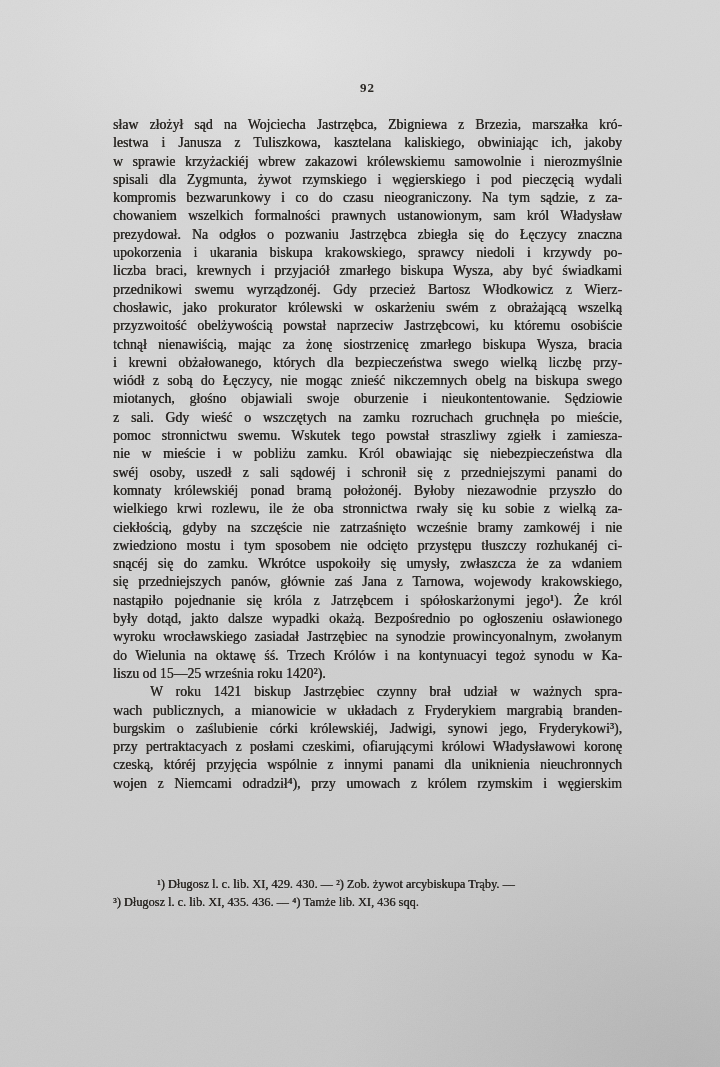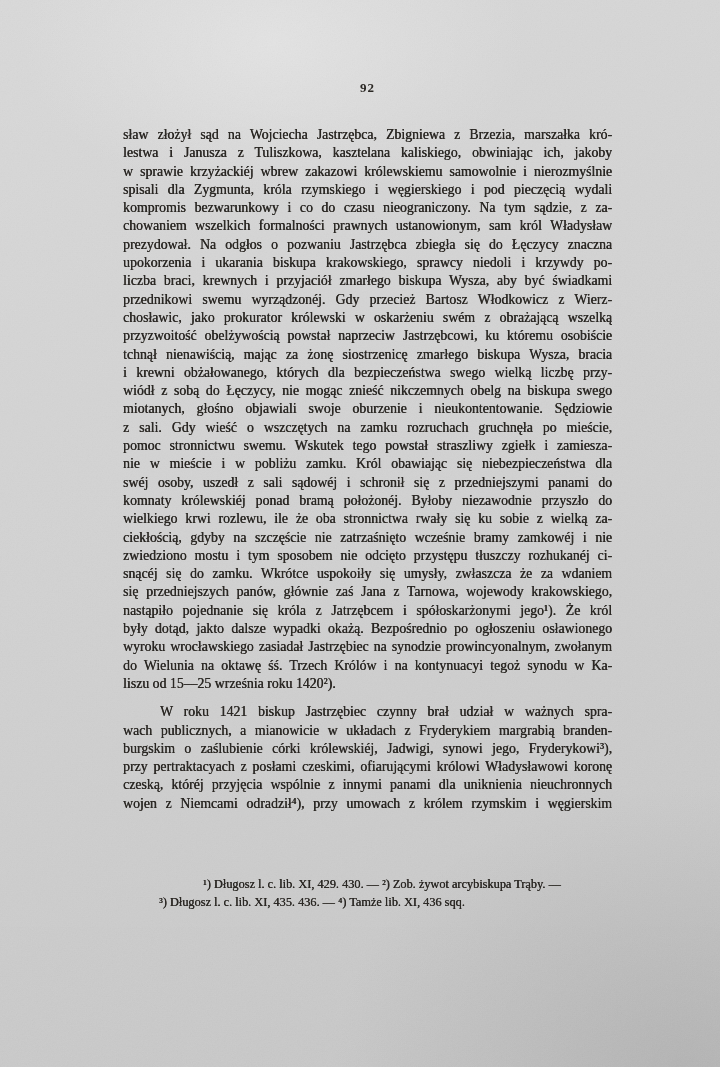--- a/index.html
+++ b/index.html
@@ -40,42 +40,41 @@
   .text-block {
     position: absolute;
     top: 116px;
     left: 113px;
     width: 509px;
     color: #26231f;
     font-size: 13.8px;
     text-shadow: 0.35px 0 0 currentColor;
   }
 
-  .paragraph { margin: 10px; }
+  .paragraph { margin: 0; }
 
   .text-line {
     line-height: 18.3px;
     height: 18.3px;
     text-align: justify;
     text-align-last: justify;
     white-space: normal;
     overflow: hidden;
   }
   .text-line.no-justify { text-align-last: left; }
   .text-line.indent { text-indent: 37px; }
 
   .footnote-block {
     position: absolute;
     top: 876px;
     left: 113px;
     width: 509px;
     color: #26231f;
     font-size: 12.3px;
     text-shadow: 0.3px 0 0 currentColor;
-    margin-left: 46px;
   }
   .footnote-line {
     line-height: 17.5px;
     height: 17.5px;
     text-align: left;
     overflow: hidden;
   }
   .footnote-line.indent { text-indent: 44px; }
 </style>
 </head>
@@ -84,21 +83,21 @@
 <div class="page">
 
   <div class="page-number">92</div>
 
   <div class="text-block">
     <div>
         <div class="paragraph">
           <div class="text-line">sław złożył sąd na Wojciecha Jastrzębca, Zbigniewa z Brzezia, marszałka kró-</div>
           <div class="text-line">lestwa i Janusza z Tuliszkowa, kasztelana kaliskiego, obwiniając ich, jakoby</div>
           <div class="text-line">w sprawie krzyżackiéj wbrew zakazowi królewskiemu samowolnie i nierozmyślnie</div>
-          <div class="text-line">spisali dla Zygmunta, króla rzymskiego i węgierskiego i pod pieczęcią wydali</div>
+          <div class="text-line">spisali dla Zygmunta, żywot rzymskiego i węgierskiego i pod pieczęcią wydali</div>
           <div class="text-line">kompromis bezwarunkowy i co do czasu nieograniczony. Na tym sądzie, z za-</div>
           <div class="text-line">chowaniem wszelkich formalności prawnych ustanowionym, sam król Władysław</div>
           <div class="text-line">prezydował. Na odgłos o pozwaniu Jastrzębca zbiegła się do Łęczycy znaczna</div>
           <div class="text-line">upokorzenia i ukarania biskupa krakowskiego, sprawcy niedoli i krzywdy po-</div>
           <div class="text-line">liczba braci, krewnych i przyjaciół zmarłego biskupa Wysza, aby być świadkami</div>
           <div class="text-line">przednikowi swemu wyrządzonéj. Gdy przecież Bartosz Włodkowicz z Wierz-</div>
           <div class="text-line">chosławic, jako prokurator królewski w oskarżeniu swém z obrażającą wszelką</div>
           <div class="text-line">przyzwoitość obelżywością powstał naprzeciw Jastrzębcowi, ku któremu osobiście</div>
           <div class="text-line">tchnął nienawiścią, mając za żonę siostrzenicę zmarłego biskupa Wysza, bracia</div>
           <div class="text-line">i krewni obżałowanego, których dla bezpieczeństwa swego wielką liczbę przy-</div>

